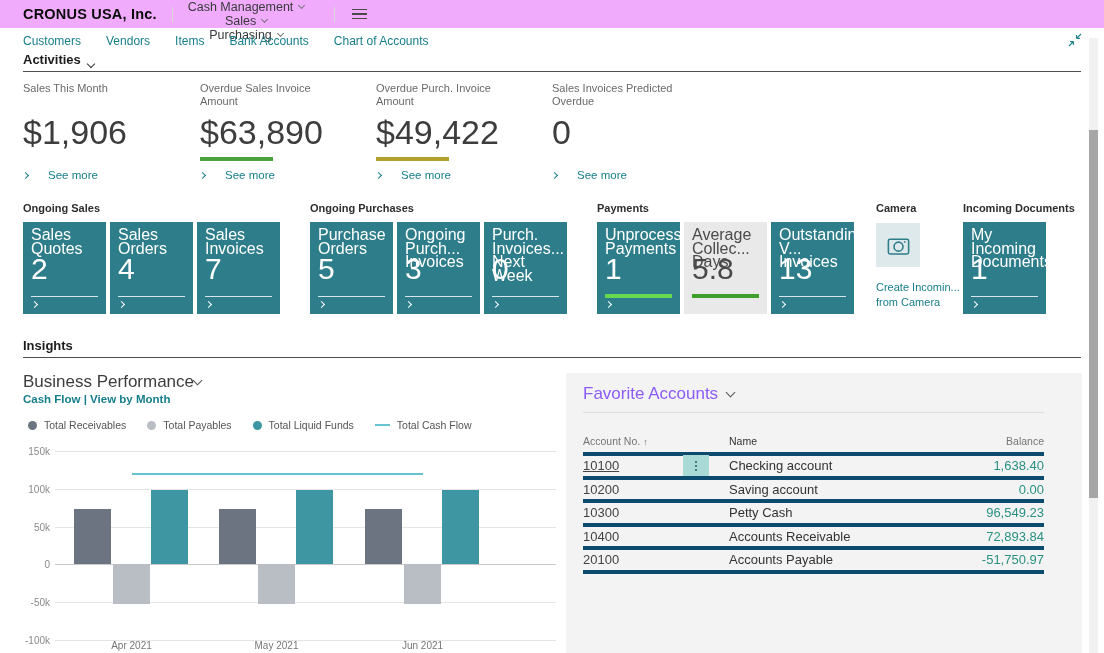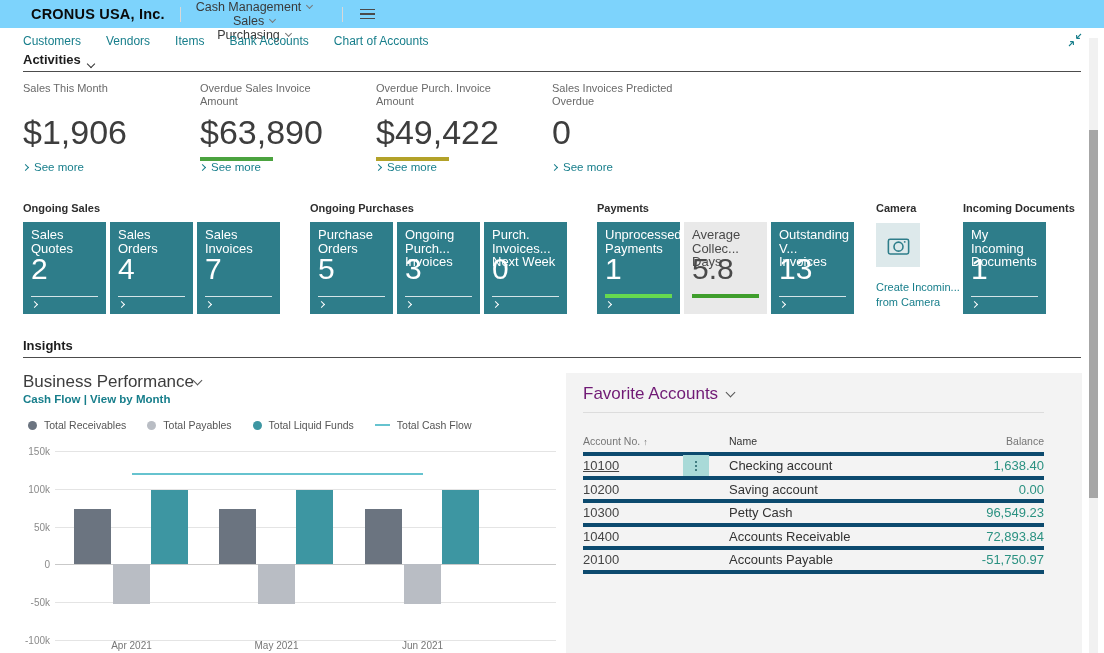--- a/index.html
+++ b/index.html
@@ -5,21 +5,21 @@
   * { margin:0; padding:0; box-sizing:border-box; }
   html,body { width:1104px; height:653px; }
   body { font-family:"Liberation Sans", sans-serif; background:#fff; position:relative; overflow:hidden; color:#333; }
 
   
   .cv { display:inline-block; width:6px; height:6px; border:solid currentColor; border-width:0 1px 1px 0; transform:rotate(45deg); }
   .cv-sm { width:5px; height:5px; }
   .cv-right { transform:rotate(-45deg); }
 
   
-  .topbar { position:absolute; top:0; left:0; width:1104px; height:28px; display:flex; align-items:center; padding-left:31px; background:#7dd3fc; }
+  .topbar { position:absolute; top:0; left:0; width:1104px; height:28px; display:flex; align-items:center; padding-left:23px; background:#f0abfc; }
   .company { font-size:14.5px; font-weight:bold; color:#0a0a0a; letter-spacing:.2px; }
   .vdiv { width:1px; height:15px; background:#d8d8d8; margin:0 15px; }
   #top-menus { display:flex; align-items:center;flex-direction:column; }
   .menu-item { font-size:12.5px; color:#3a3a3a; margin-right:27px; display:flex; align-items:center; gap:6px; cursor:pointer; }
   .menu-item .cv { color:#777; margin-top:-3px; }
   .hamburger { display:flex; flex-direction:column; gap:3px; cursor:pointer; padding:2px; }
   .hamburger i { display:block; width:15px; height:1.5px; background:#4a4a4a; }
 
   
   #subnav { position:absolute; top:34px; left:23px; display:flex; gap:25px; }
@@ -31,32 +31,32 @@
   .sec-head .cv { color:#333; margin-top:-2px; }
   .hr-dark { position:absolute; left:23px; width:1058px; height:1px; background:#4c4c4c; }
 
   
   #kpi-row .kpi { position:absolute; top:82px; width:170px; }
   #kpi-row .kpi:nth-child(1){ left:23px; } #kpi-row .kpi:nth-child(2){ left:200px; }
   #kpi-row .kpi:nth-child(3){ left:376px; } #kpi-row .kpi:nth-child(4){ left:552px; }
   .kpi-label { font-size:11px; line-height:12.5px; color:#6a6a6a; white-space:pre-line; min-height:25px; }
   .kpi-value { font-size:34px; font-weight:200; color:#3d3d3d; line-height:42px; margin-top:4px; cursor:pointer; }
   .kpi-bar { width:73px; height:4px; margin-top:4px; }
-  .kpi-see { margin-top:0; font-size:11.5px; color:#177e8b; display:flex; align-items:center; gap:6px; cursor:pointer; }
+  .kpi-see { margin-top:8px; font-size:11.5px; color:#177e8b; display:flex; align-items:center; gap:20px; cursor:pointer; }
 
   
   #tiles-row .tile-group { position:absolute; top:202px; }
   #tiles-row .tile-group:nth-child(1){ left:23px; } #tiles-row .tile-group:nth-child(2){ left:310px; }
   #tiles-row .tile-group:nth-child(3){ left:597px; } #tiles-row .tile-group:nth-child(4){ left:876px; }
   #tiles-row .tile-group:nth-child(5){ left:963px; }
   .tg-label { font-size:11px; font-weight:bold; color:#2e2e2e; }
   .tiles { display:flex; gap:4px; margin-top:8px; }
   .tile { width:83px; height:92px; background:#2e7d8a; color:#fff; padding:6px 8px; position:relative; cursor:pointer; }
   .tile.light { background:#e9e9e9; color:#4a4a4a; }
-  .tile-title { font-size:13px; line-height:13.5px; white-space:pre-line; }
+  .tile-title { font-size:16px; line-height:13.5px; white-space:pre-line; }
   .tile-value { position:absolute; left:8px; top:30px; font-size:30px; font-weight:200; }
   .tile-line { position:absolute; left:8px; bottom:17px; width:67px; height:1px; background:rgba(255,255,255,.8); }
   .tile-bar { position:absolute; left:8px; bottom:16px; width:67px; height:4px; }
   .tile-chev { position:absolute; left:9px; bottom:7px; color:#fff; }
   .camera-box { width:44px; height:44px; background:#dde9eb; margin-top:9px; display:flex; align-items:center; justify-content:center; cursor:pointer; }
   .camera-link { margin-top:13px; font-size:11px; line-height:14.5px; color:#177e8b; white-space:pre-line; cursor:pointer; }
 
   
   .bp-title { position:absolute; left:23px; top:372px; font-size:17px; color:#3d3d3d; display:flex; align-items:center; cursor:pointer; }
   .bp-title .cv { width:7px; height:7px; color:#555; margin-top:-3px; }
@@ -70,21 +70,21 @@
   #chart { position:absolute; left:22px; top:440px; width:538px; height:213px; }
   .gridline { position:absolute; height:1px; background:#e4e4e4; }
   .gridline.zero { background:#c9c9c9; }
   .ytick { position:absolute; width:28px; text-align:right; font-size:10px; color:#8a8a8a; }
   .xtick { position:absolute; width:70px; text-align:center; font-size:10px; color:#777; }
   .bar { position:absolute; }
   .trend-line { position:absolute; height:2px; }
 
   
   .fav-panel { position:absolute; left:566px; top:373px; width:516px; height:280px; background:#f3f3f3; }
-  .fav-title { position:absolute; left:17px; top:11px; font-size:17px; color:#701a75; display:flex; align-items:center; gap:9px; cursor:pointer; }
+  .fav-title { position:absolute; left:17px; top:11px; font-size:17px; color:#8b5cf6; display:flex; align-items:center; gap:9px; cursor:pointer; }
   .fav-title .cv { width:7px; height:7px; color:#555; margin-top:-3px; }
   .fav-table { position:absolute; left:17px; top:57px; width:461px; }
   .fav-hr { position:absolute; left:17px; top:39px; width:461px; height:1px; background:#dcdcdc; }
   .frow { display:flex; align-items:center; border-bottom:4px solid #0c4a6e; }
   .frow.head { height:26px; font-size:10.5px; color:#757575; }
   .frow.body { height:23.5px; font-size:13px; }
   .c-no { width:100px; }
   .c-menu { width:46px; display:flex; align-items:center; }
   .c-name { flex:1; color:#333; }
   .c-bal { width:110px; text-align:right; color:#2a9181; }

